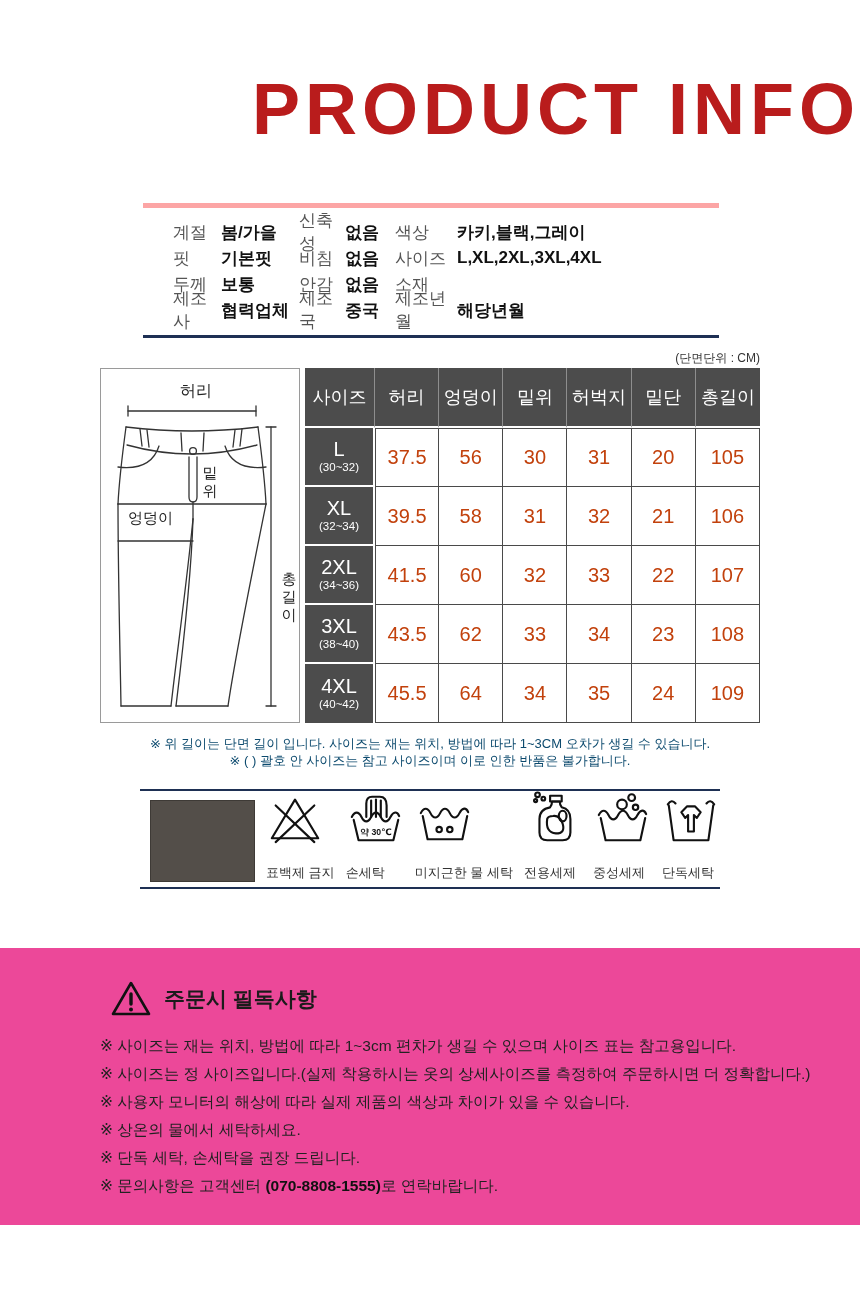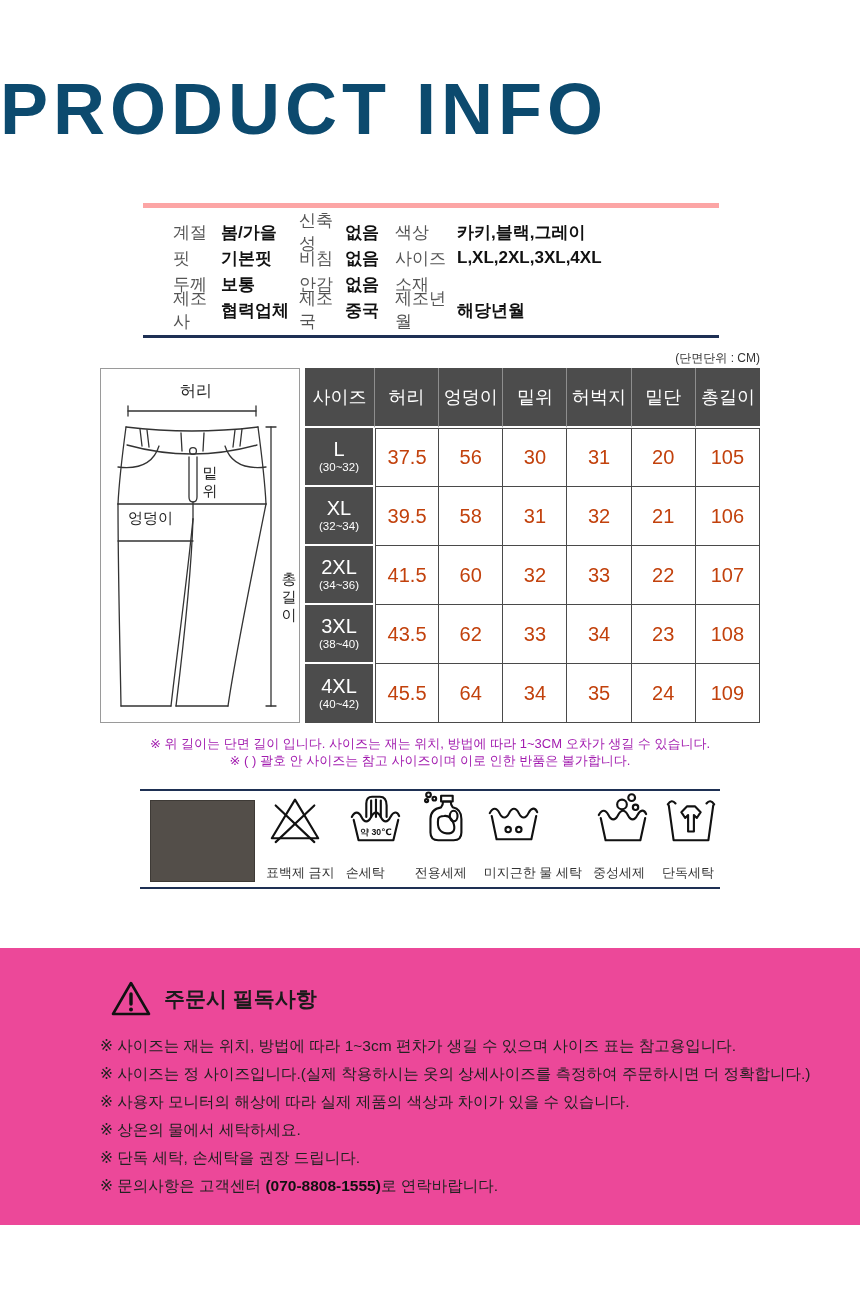--- a/index.html
+++ b/index.html
@@ -3,22 +3,22 @@
 <meta charset="utf-8">
 <style>
   * { margin:0; padding:0; box-sizing:border-box; }
   body { background:#fff; }
   .page {
     position:relative; width:860px; height:1300px; background:#fff;
     font-family:"Liberation Sans","DejaVu Sans",sans-serif; color:#222; overflow:hidden;
   }
   
   .title {
-    position:absolute; top:68px; left:0; width:860px; text-align:left;
-    font-size:72px; font-weight:900; letter-spacing:5px; color:#0c4a6e;
+    position:absolute; top:68px; left:0; width:860px; text-align:right;
+    font-size:72px; font-weight:900; letter-spacing:5px; color:#b91c1c;
   }
   
   .info-table {
     position:absolute; left:143px; top:203px; width:576px;
     border-top:5px solid #fca5a5; border-bottom:3px solid #1e3054;
     padding:11px 0 12px 0;
   }
   .info-row { display:flex; height:26px; align-items:center; font-size:17px; }
   .info-row .lab { color:#555; }
   .info-row .val { color:#111; font-weight:700; }
@@ -60,21 +60,21 @@
   .slb .sz { font-size:20px; }
   .slb .rg { font-size:11.5px; }
   .sd {
     background:#fff; color:#c2410c; font-size:20px;
     display:flex; align-items:center; justify-content:center;
     border-right:1px solid #4a4a4a; border-bottom:1px solid #4a4a4a;
   }
   .sd.t { border-top:1px solid #4a4a4a; }
   .sd.l { border-left:1px solid #4a4a4a; }
   .footnotes { position:absolute; top:735px; left:0; width:860px; text-align:center;
-    font-size:13px; color:#a21caf; line-height:17px; }
+    font-size:13px; color:#0c4a6e; line-height:17px; }
   
   .divider { position:absolute; left:140px; width:580px; height:2px; background:#1e3054; }
   .div-top { top:789px; }
   .div-bot { top:887px; }
   .swatch { position:absolute; left:150px; top:800px; width:105px; height:82px;
     background:#534e49; border:1px solid #3e3a36; }
   .care-row { position:absolute; left:266px; top:798px; width:454px; height:84px;
     display:flex; justify-content:space-between; align-items:flex-end; }
   .care-item { display:flex; flex-direction:column; }
   .care-item .clab { font-size:13px; color:#333; margin-top:18px; white-space:nowrap; }
@@ -275,41 +275,41 @@
         <path d="M21,30 V16 Q21,9 27,9 H35 Q42,9 42,18 V30"></path>
         <line x1="26" y1="13" x2="26" y2="30"></line>
           <line x1="31" y1="12" x2="31" y2="30"></line>
           <line x1="36" y1="13" x2="36" y2="30"></line>
         <text x="31" y="49" font-size="9" text-anchor="middle">약 30℃</text>
       </svg>
       <span class="clab">손세탁</span>
     </div>
     <div class="care-item">
       <svg class="care-ic" viewBox="0 0 60 60">
+        <path d="M6,26 c3,-6 7,-6 10,0 c3,6 7,6 10,0 c3,-6 7,-6 10,0 c3,6 7,6 10,0 c3,-6 7,-6 9,-1"></path>
+        <path d="M8,29 L13,53 L49,53 L54,29"></path>
+        <circle cx="25" cy="43" r="2.8"></circle>
+          <circle cx="36" cy="43" r="2.8"></circle>
+      </svg>
+      <span class="clab">미지근한 물 세탁</span>
+    </div>
+    <div class="care-item">
+      <svg class="care-ic" viewBox="0 0 60 60">
         <circle cx="14" cy="7" r="2.4"></circle>
           <circle cx="20" cy="11" r="1.9"></circle>
           <circle cx="12" cy="13" r="1.6"></circle>
         <path d="M27,20 Q29,18 29,14 H37 Q37,18 39,20 Q48,22 48,32 V46 Q48,54 40,54 H24 Q16,54 16,46 V32 Q16,22 27,20 Z"></path>
         <path d="M27,8 H39 V14 H27 Z"></path>
         <ellipse cx="40" cy="29" rx="4" ry="5.5"></ellipse>
         <path d="M24,32 Q22,46 33,47 Q43,47 40,37 Q37,28 30,29 Q25,29 24,32 Z"></path>
       </svg>
       <span class="clab">전용세제</span>
     </div>
     <div class="care-item">
       <svg class="care-ic" viewBox="0 0 60 60">
-        <path d="M6,26 c3,-6 7,-6 10,0 c3,6 7,6 10,0 c3,-6 7,-6 10,0 c3,6 7,6 10,0 c3,-6 7,-6 9,-1"></path>
-        <path d="M8,29 L13,53 L49,53 L54,29"></path>
-        <circle cx="25" cy="43" r="2.8"></circle>
-          <circle cx="36" cy="43" r="2.8"></circle>
-      </svg>
-      <span class="clab">미지근한 물 세탁</span>
-    </div>
-    <div class="care-item">
-      <svg class="care-ic" viewBox="0 0 60 60">
         <circle cx="30" cy="17" r="5"></circle>
           <circle cx="40" cy="10" r="3.5"></circle>
           <circle cx="44" cy="20" r="2.8"></circle>
         <path d="M6,28 c3,-6 7,-6 10,0 c3,6 7,6 10,0 c3,-6 7,-6 10,0 c3,6 7,6 10,0 c3,-6 7,-6 9,-1"></path>
         <path d="M8,31 L13,54 L49,54 L54,31"></path>
       </svg>
       <span class="clab">중성세제</span>
     </div>
     <div class="care-item">
       <svg class="care-ic" viewBox="0 0 60 60">

